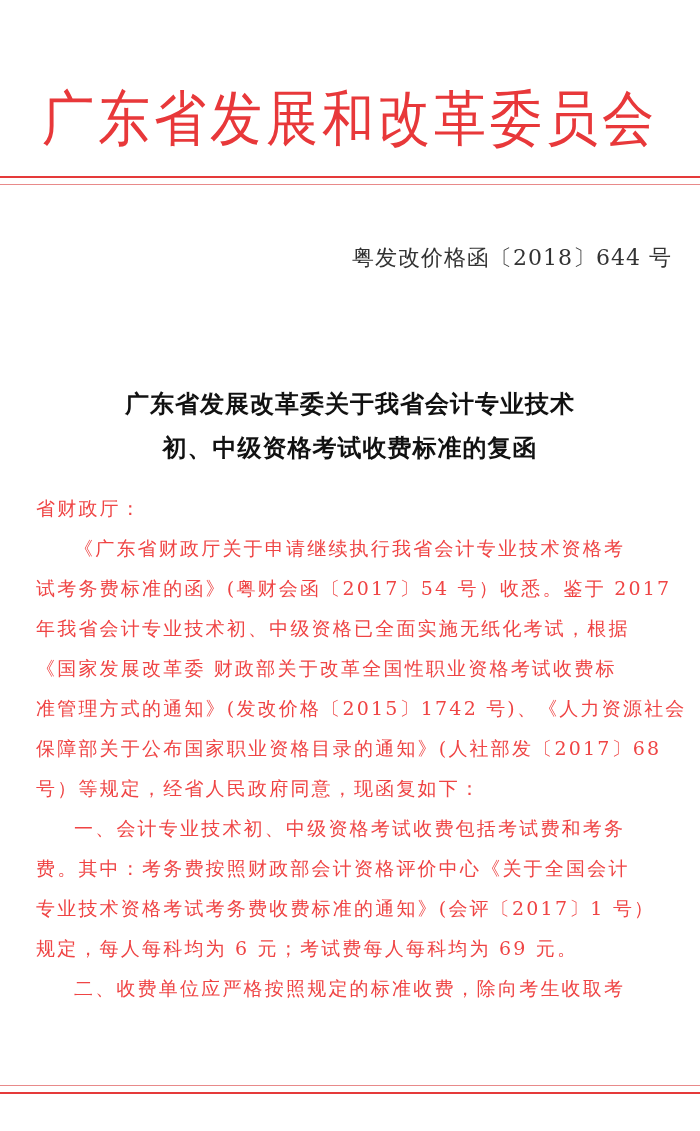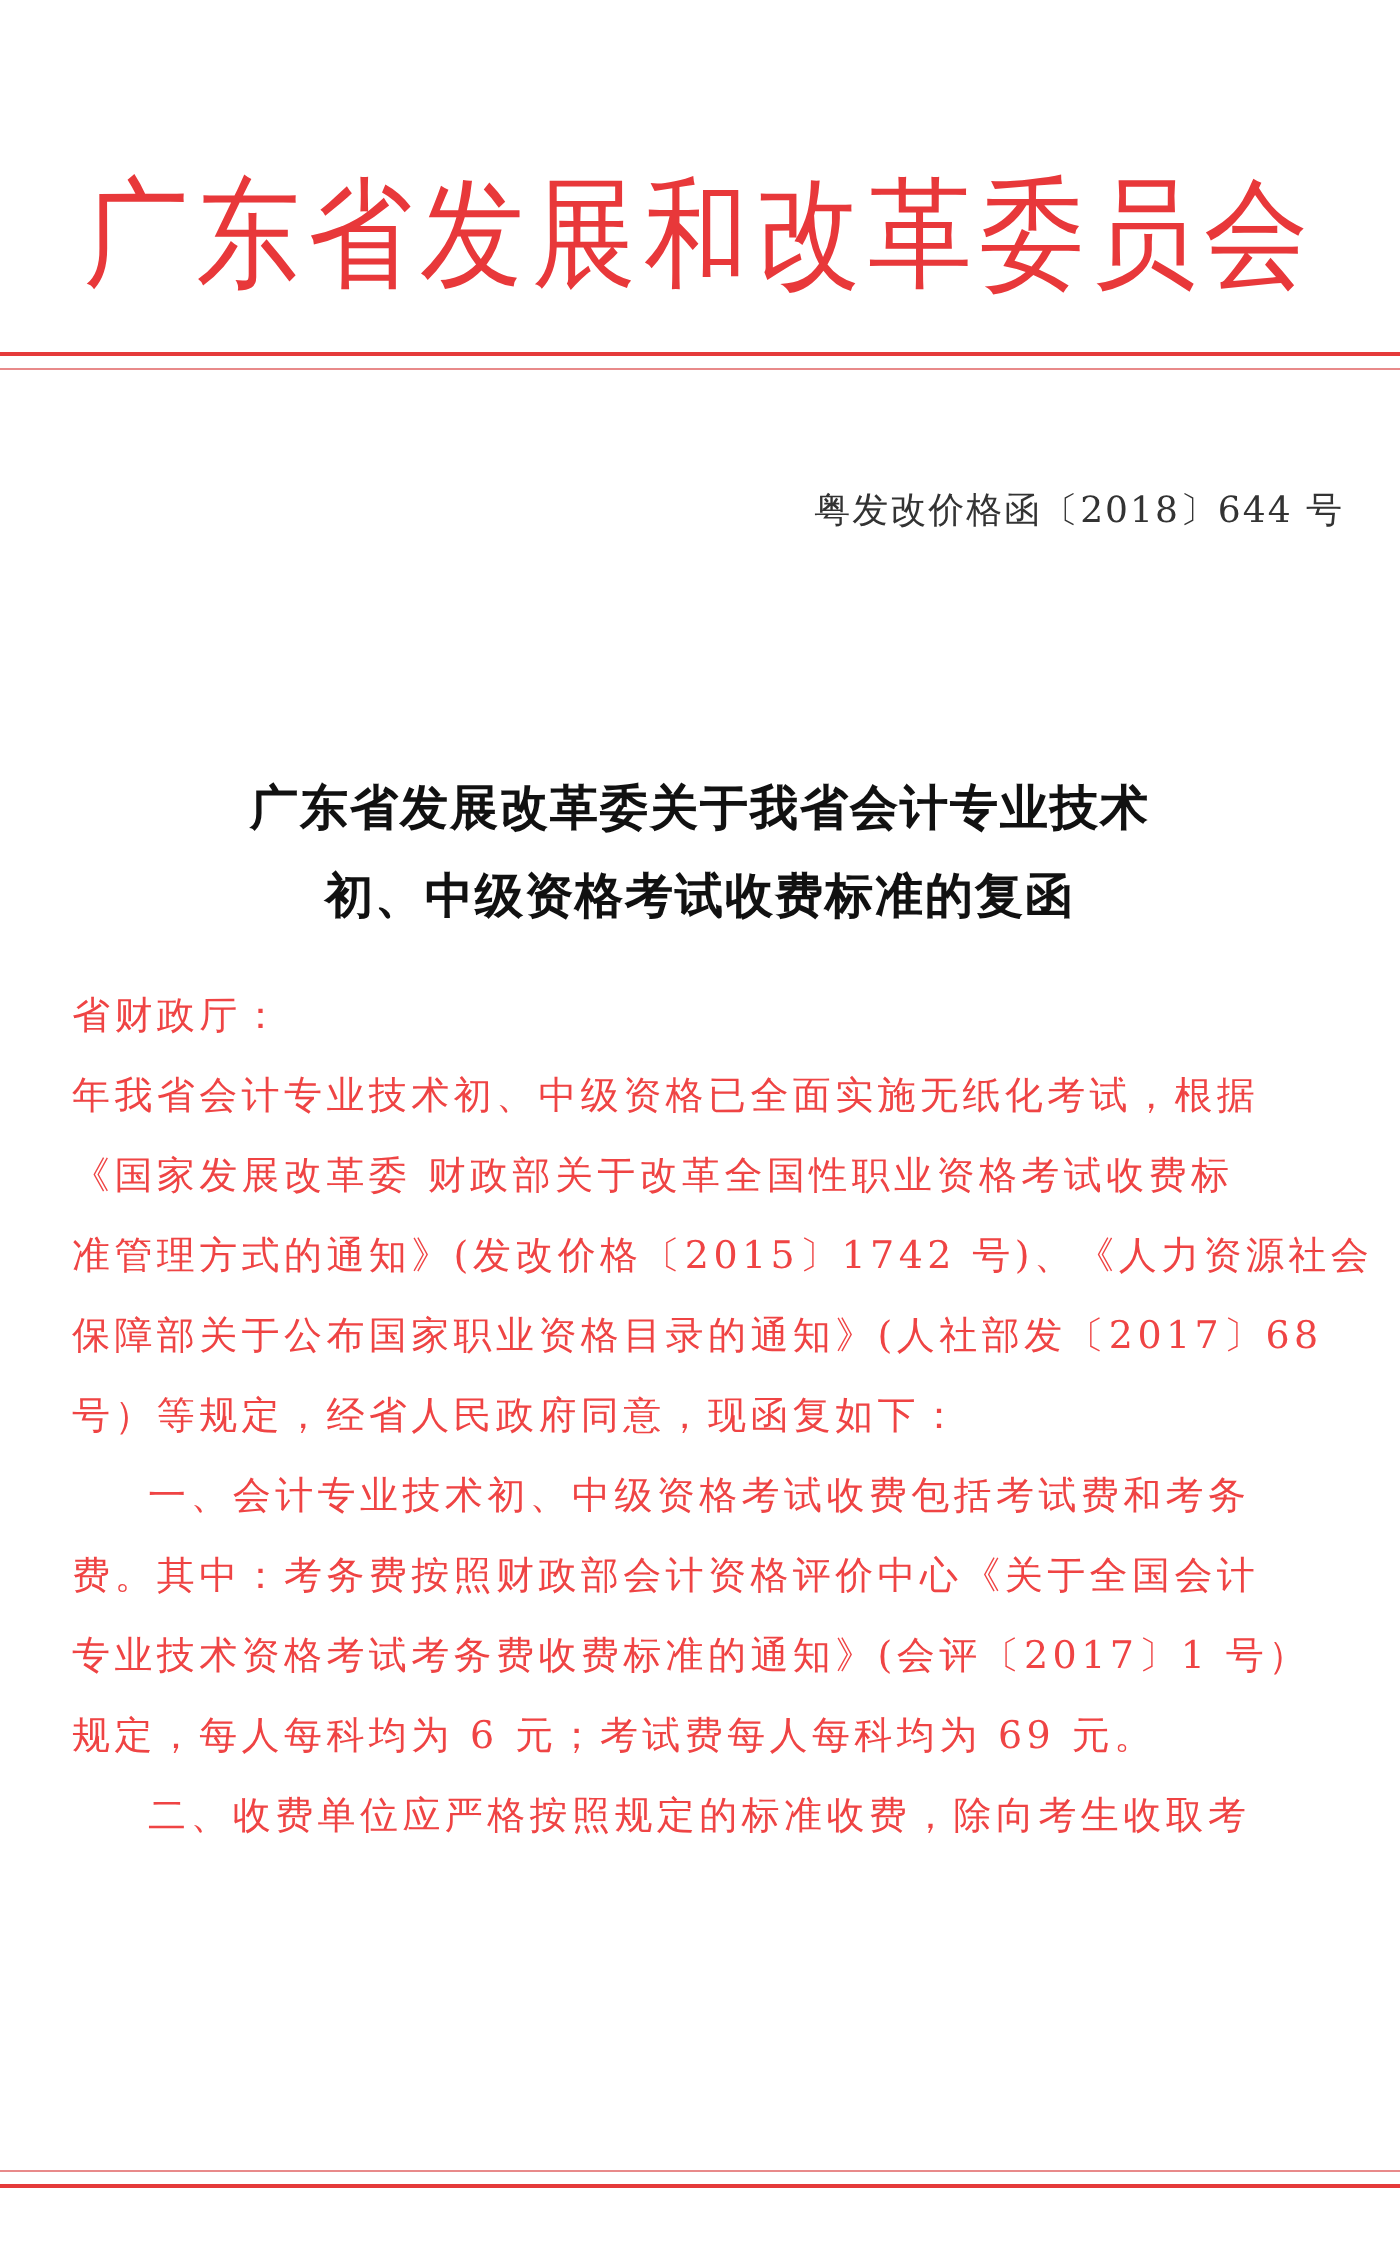--- a/index.html
+++ b/index.html
@@ -9,21 +9,21 @@
     }
     .masthead {
       position: absolute; left: 0; width: 700px; top: 88px; text-align: center;
       color: #e8383a; font-size: 52px; letter-spacing: 4px; line-height: 60px;
       font-family: "DejaVu Serif", serif; transform: scaleY(1.15);
     }
     .rule { position: absolute; left: 0; width: 700px; background: #e53a3a; }
     .rule.thick { height: 2px; }
     .rule.thin { height: 1px; background: #e88a8a; }
     .docno {
-      position: absolute; right: 28px; top: 243px; font-size: 18px; color: #333; letter-spacing: 1px;
+      position: absolute; right: 28px; top: 243px; font-size: 22px; color: #333; letter-spacing: 1px;
     }
     .title {
       position: absolute; left: 0; width: 700px; top: 362px; text-align: center;
       font-size: 24px; font-weight: bold; line-height: 44px; color: #111;
       font-family: "DejaVu Sans", sans-serif; letter-spacing: 1px; margin-top: 20px;
     }
     .body-text {
       position: absolute; left: 36px; width: 640px; top: 488px;
       font-size: 19px; line-height: 40px; color: #ef4444; letter-spacing: 2.2px;
     }
@@ -42,20 +42,22 @@
 
 <div class="title">
   <div>广东省发展改革委关于我省会计专业技术</div>
   <div>初、中级资格考试收费标准的复函</div>
 </div>
 
 <div class="body-text">
   <p>省财政厅：</p>
 
   <p>
+    <span class="line" style="padding-left:38px">《广东省财政厅关于申请继续执行我省会计专业技术资格考</span>
+    <span class="line">试考务费标准的函》(粤财会函〔2017〕54 号）收悉。鉴于 2017</span>
     <span class="line">年我省会计专业技术初、中级资格已全面实施无纸化考试，根据</span>
     <span class="line">《国家发展改革委 财政部关于改革全国性职业资格考试收费标</span>
     <span class="line">准管理方式的通知》(发改价格〔2015〕1742 号)、《人力资源社会</span>
     <span class="line">保障部关于公布国家职业资格目录的通知》(人社部发〔2017〕68</span>
     <span class="line">号）等规定，经省人民政府同意，现函复如下：</span>
   </p>
 
   <p>
     <span class="line" style="padding-left:38px">一、会计专业技术初、中级资格考试收费包括考试费和考务</span>
     <span class="line">费。其中：考务费按照财政部会计资格评价中心《关于全国会计</span>

